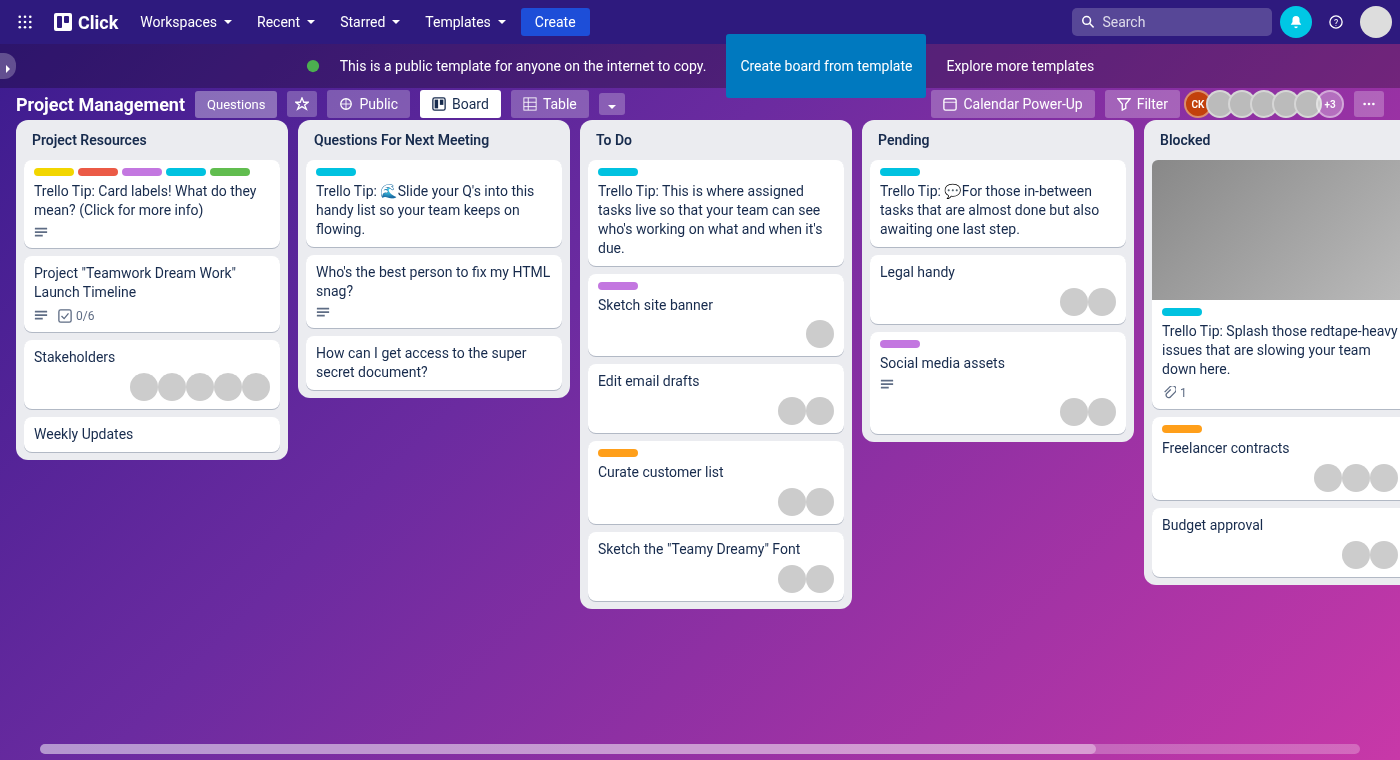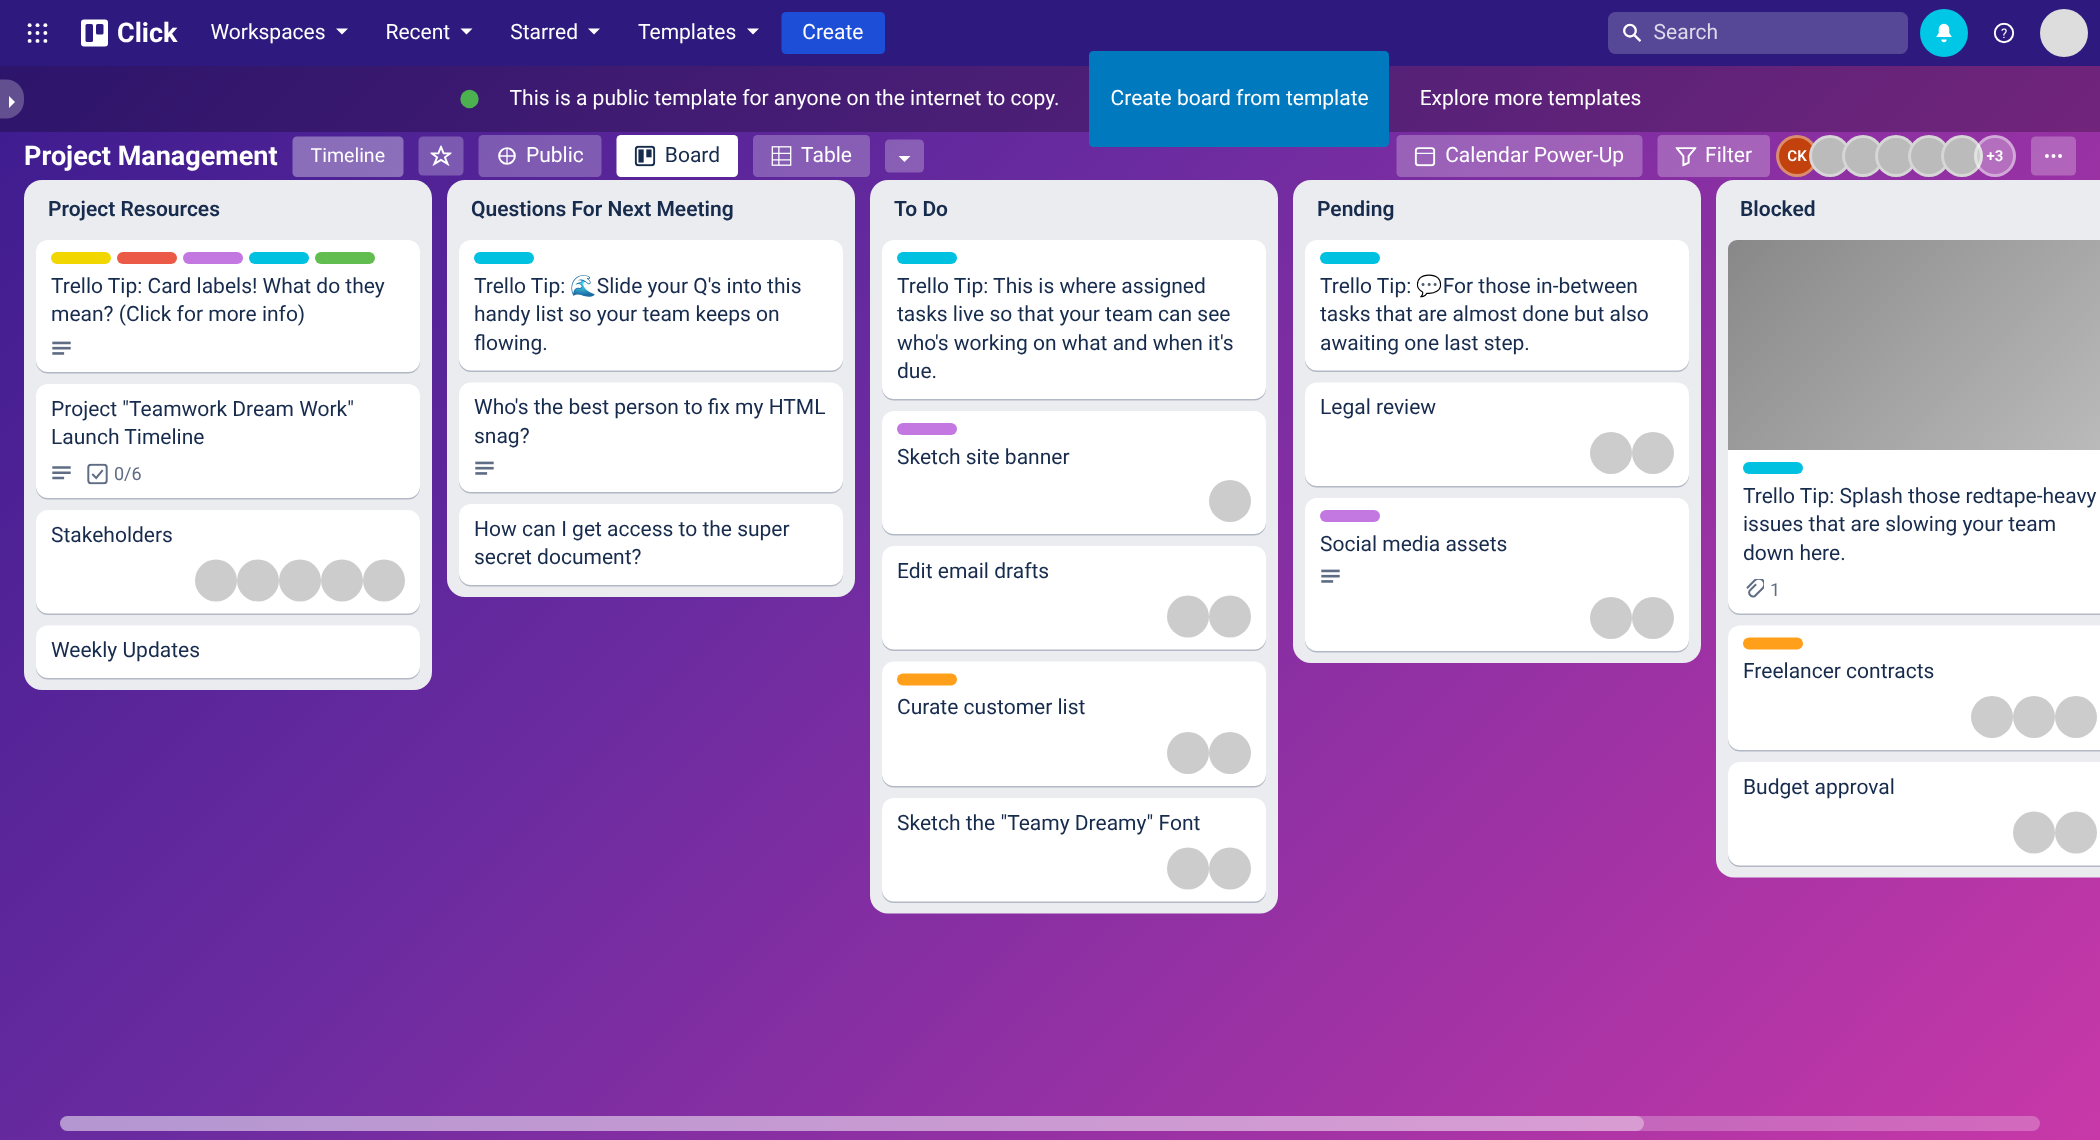--- a/index.html
+++ b/index.html
@@ -143,21 +143,21 @@
         <circle cx="8" cy="8" r="7" fill="currentColor"></circle>
       </svg>
     </span>
   <span>This is a public template for anyone on the internet to copy.</span>
   <button class="banner-btn">Create board from template</button>
   <a class="banner-link">Explore more templates</a>
 </div>
 
 <div class="board-header">
   <span class="board-title">Project Management</span>
-  <button class="hdr-btn template">Timeline</button>
+  <button class="hdr-btn template">Questions</button>
   <button class="hdr-btn" style="padding:6px 8px;">
       <span class="ic">
         <svg viewBox="0 0 16 16">
           <path fill="none" stroke="currentColor" stroke-width="1.5" d="M8 1l2 5h5l-4 3 2 5-5-3-5 3 2-5-4-3h5z"></path>
         </svg>
       </span>
     </button>
   <button class="hdr-btn">
       <span class="ic">
         <svg viewBox="0 0 16 16">
@@ -357,21 +357,21 @@
     </div>
     <div class="list">
       <div class="list-title">Pending</div>
       <div class="card">
         <div class="labels">
           <span class="label c-sky"></span>
         </div>
         <div>Trello Tip: 💬For those in-between tasks that are almost done but also awaiting one last step.</div>
       </div>
       <div class="card">
-        <div>Legal review</div>
+        <div>Legal handy</div>
         <div class="card-members">
           <div class="m"></div>
           <div class="m"></div>
         </div>
       </div>
       <div class="card">
         <div class="labels">
           <span class="label c-purple"></span>
         </div>
         <div>Social media assets</div>

